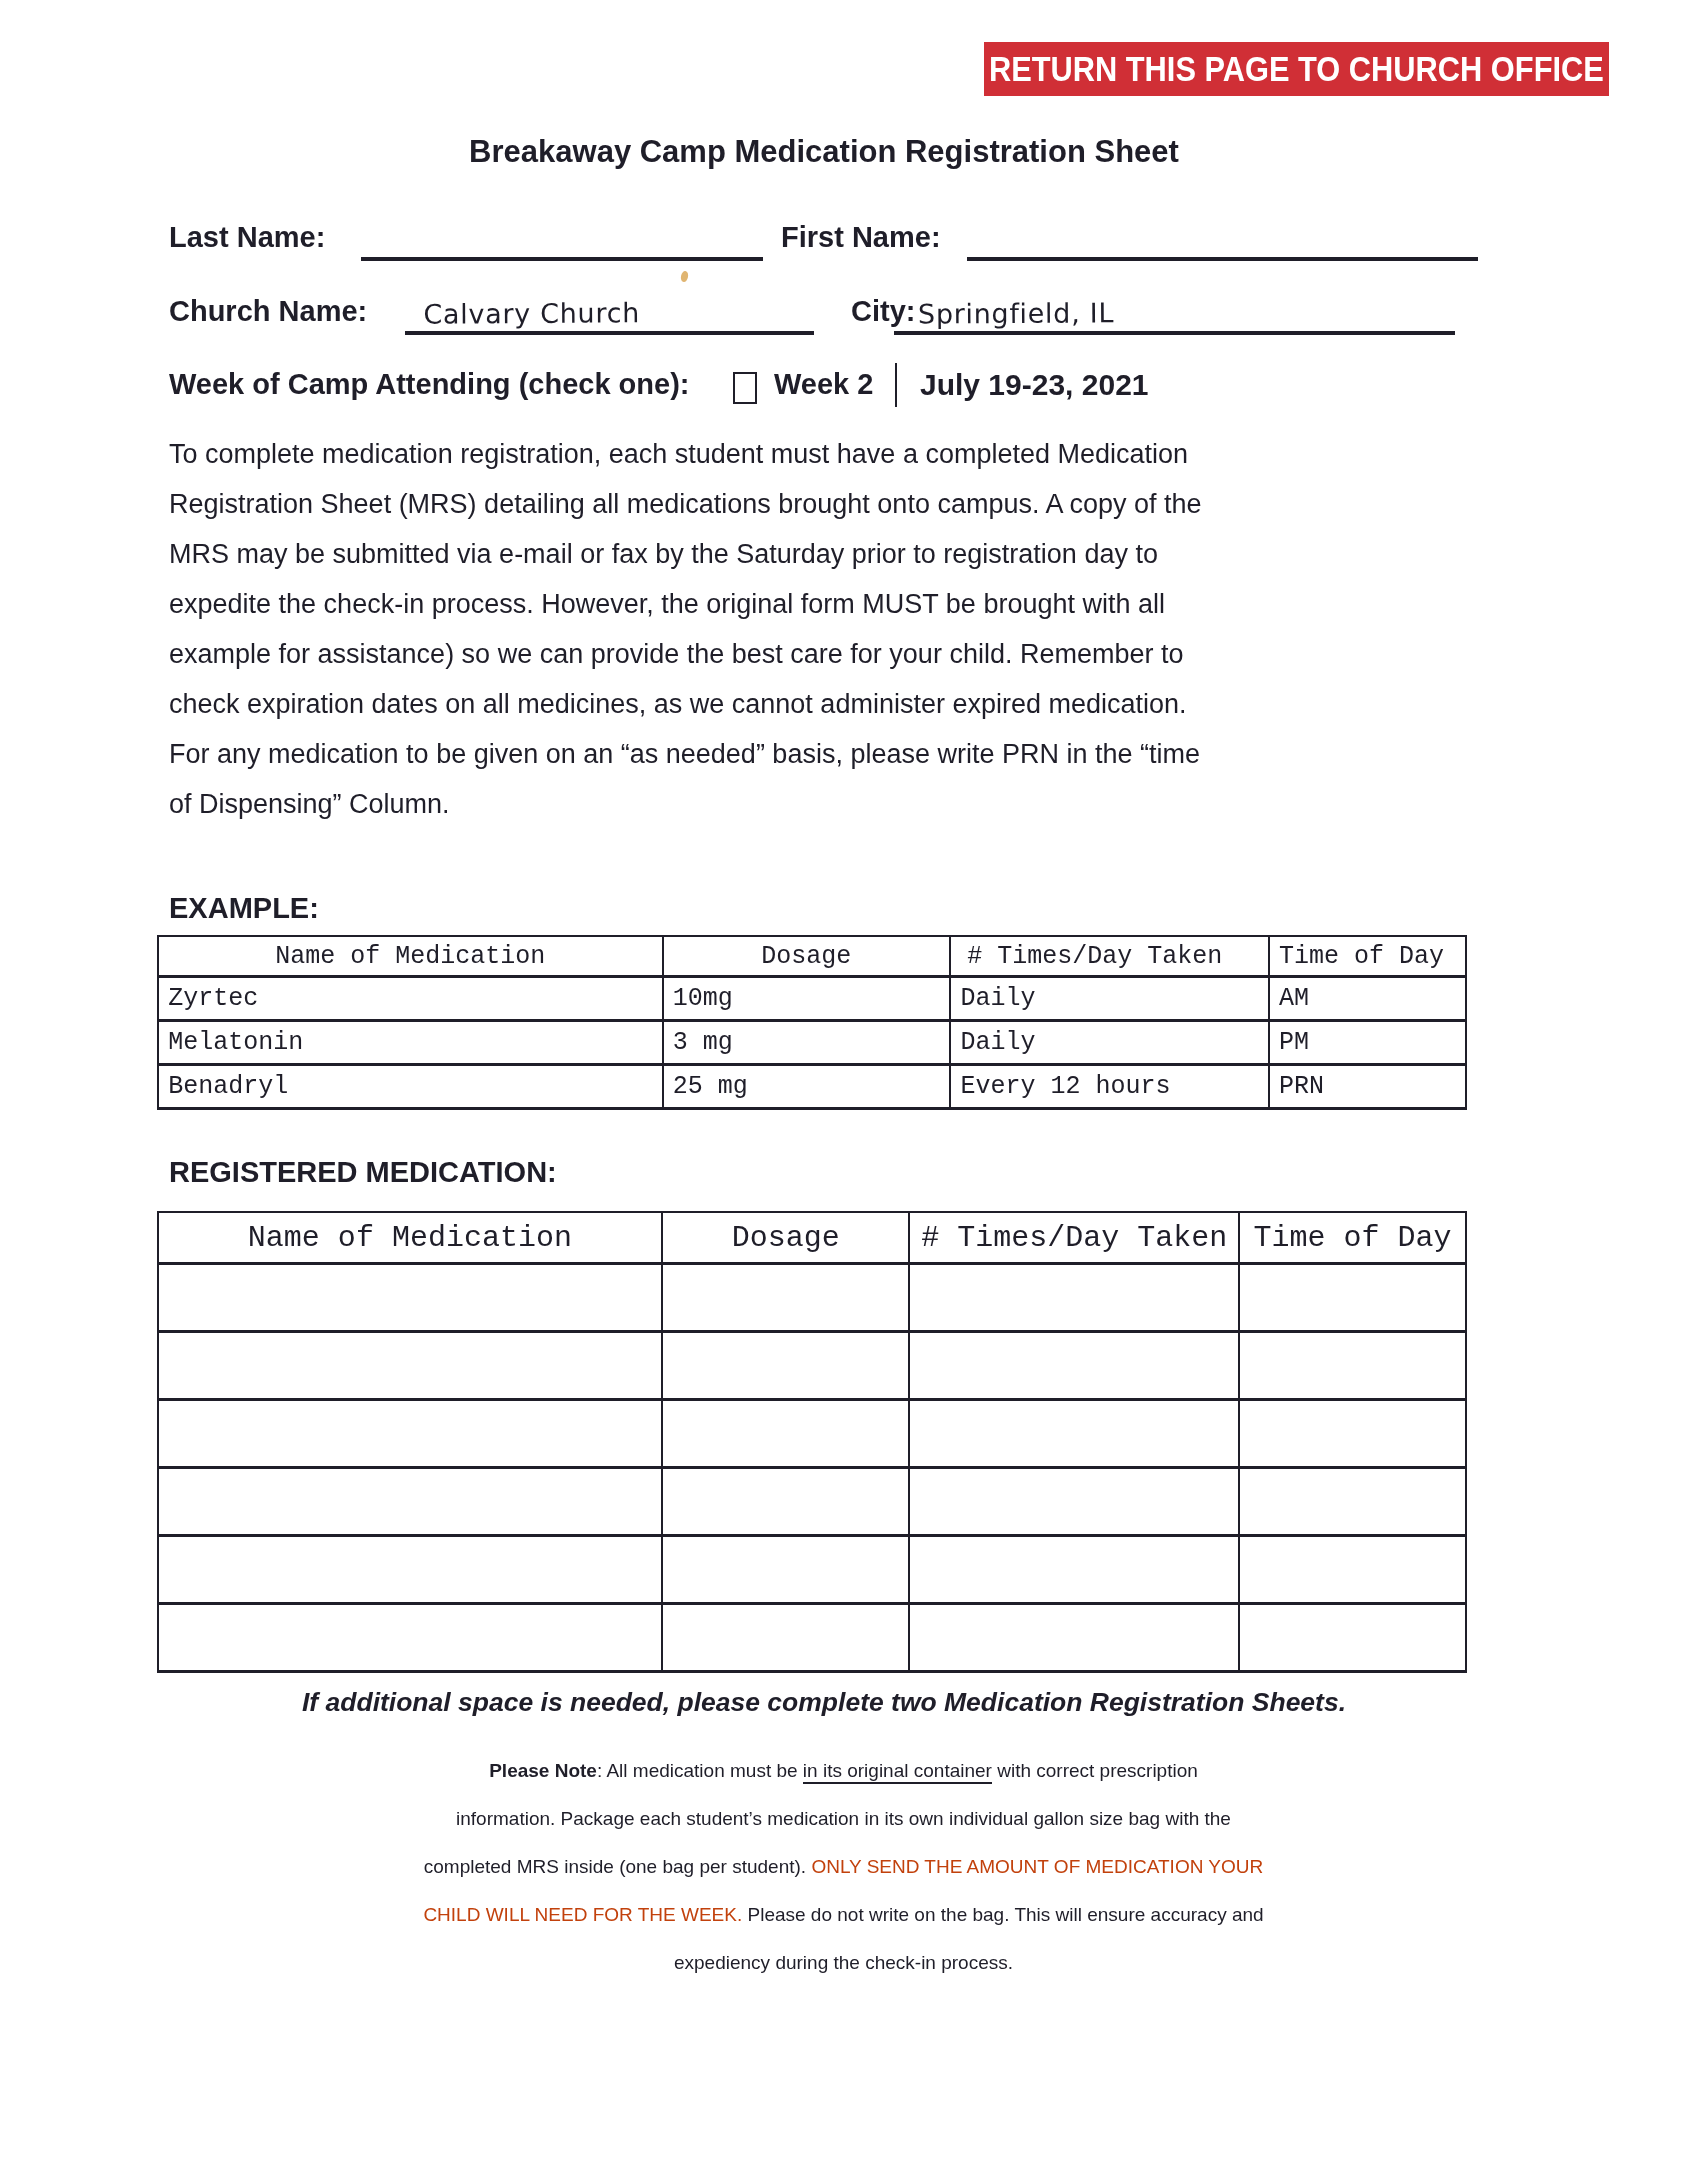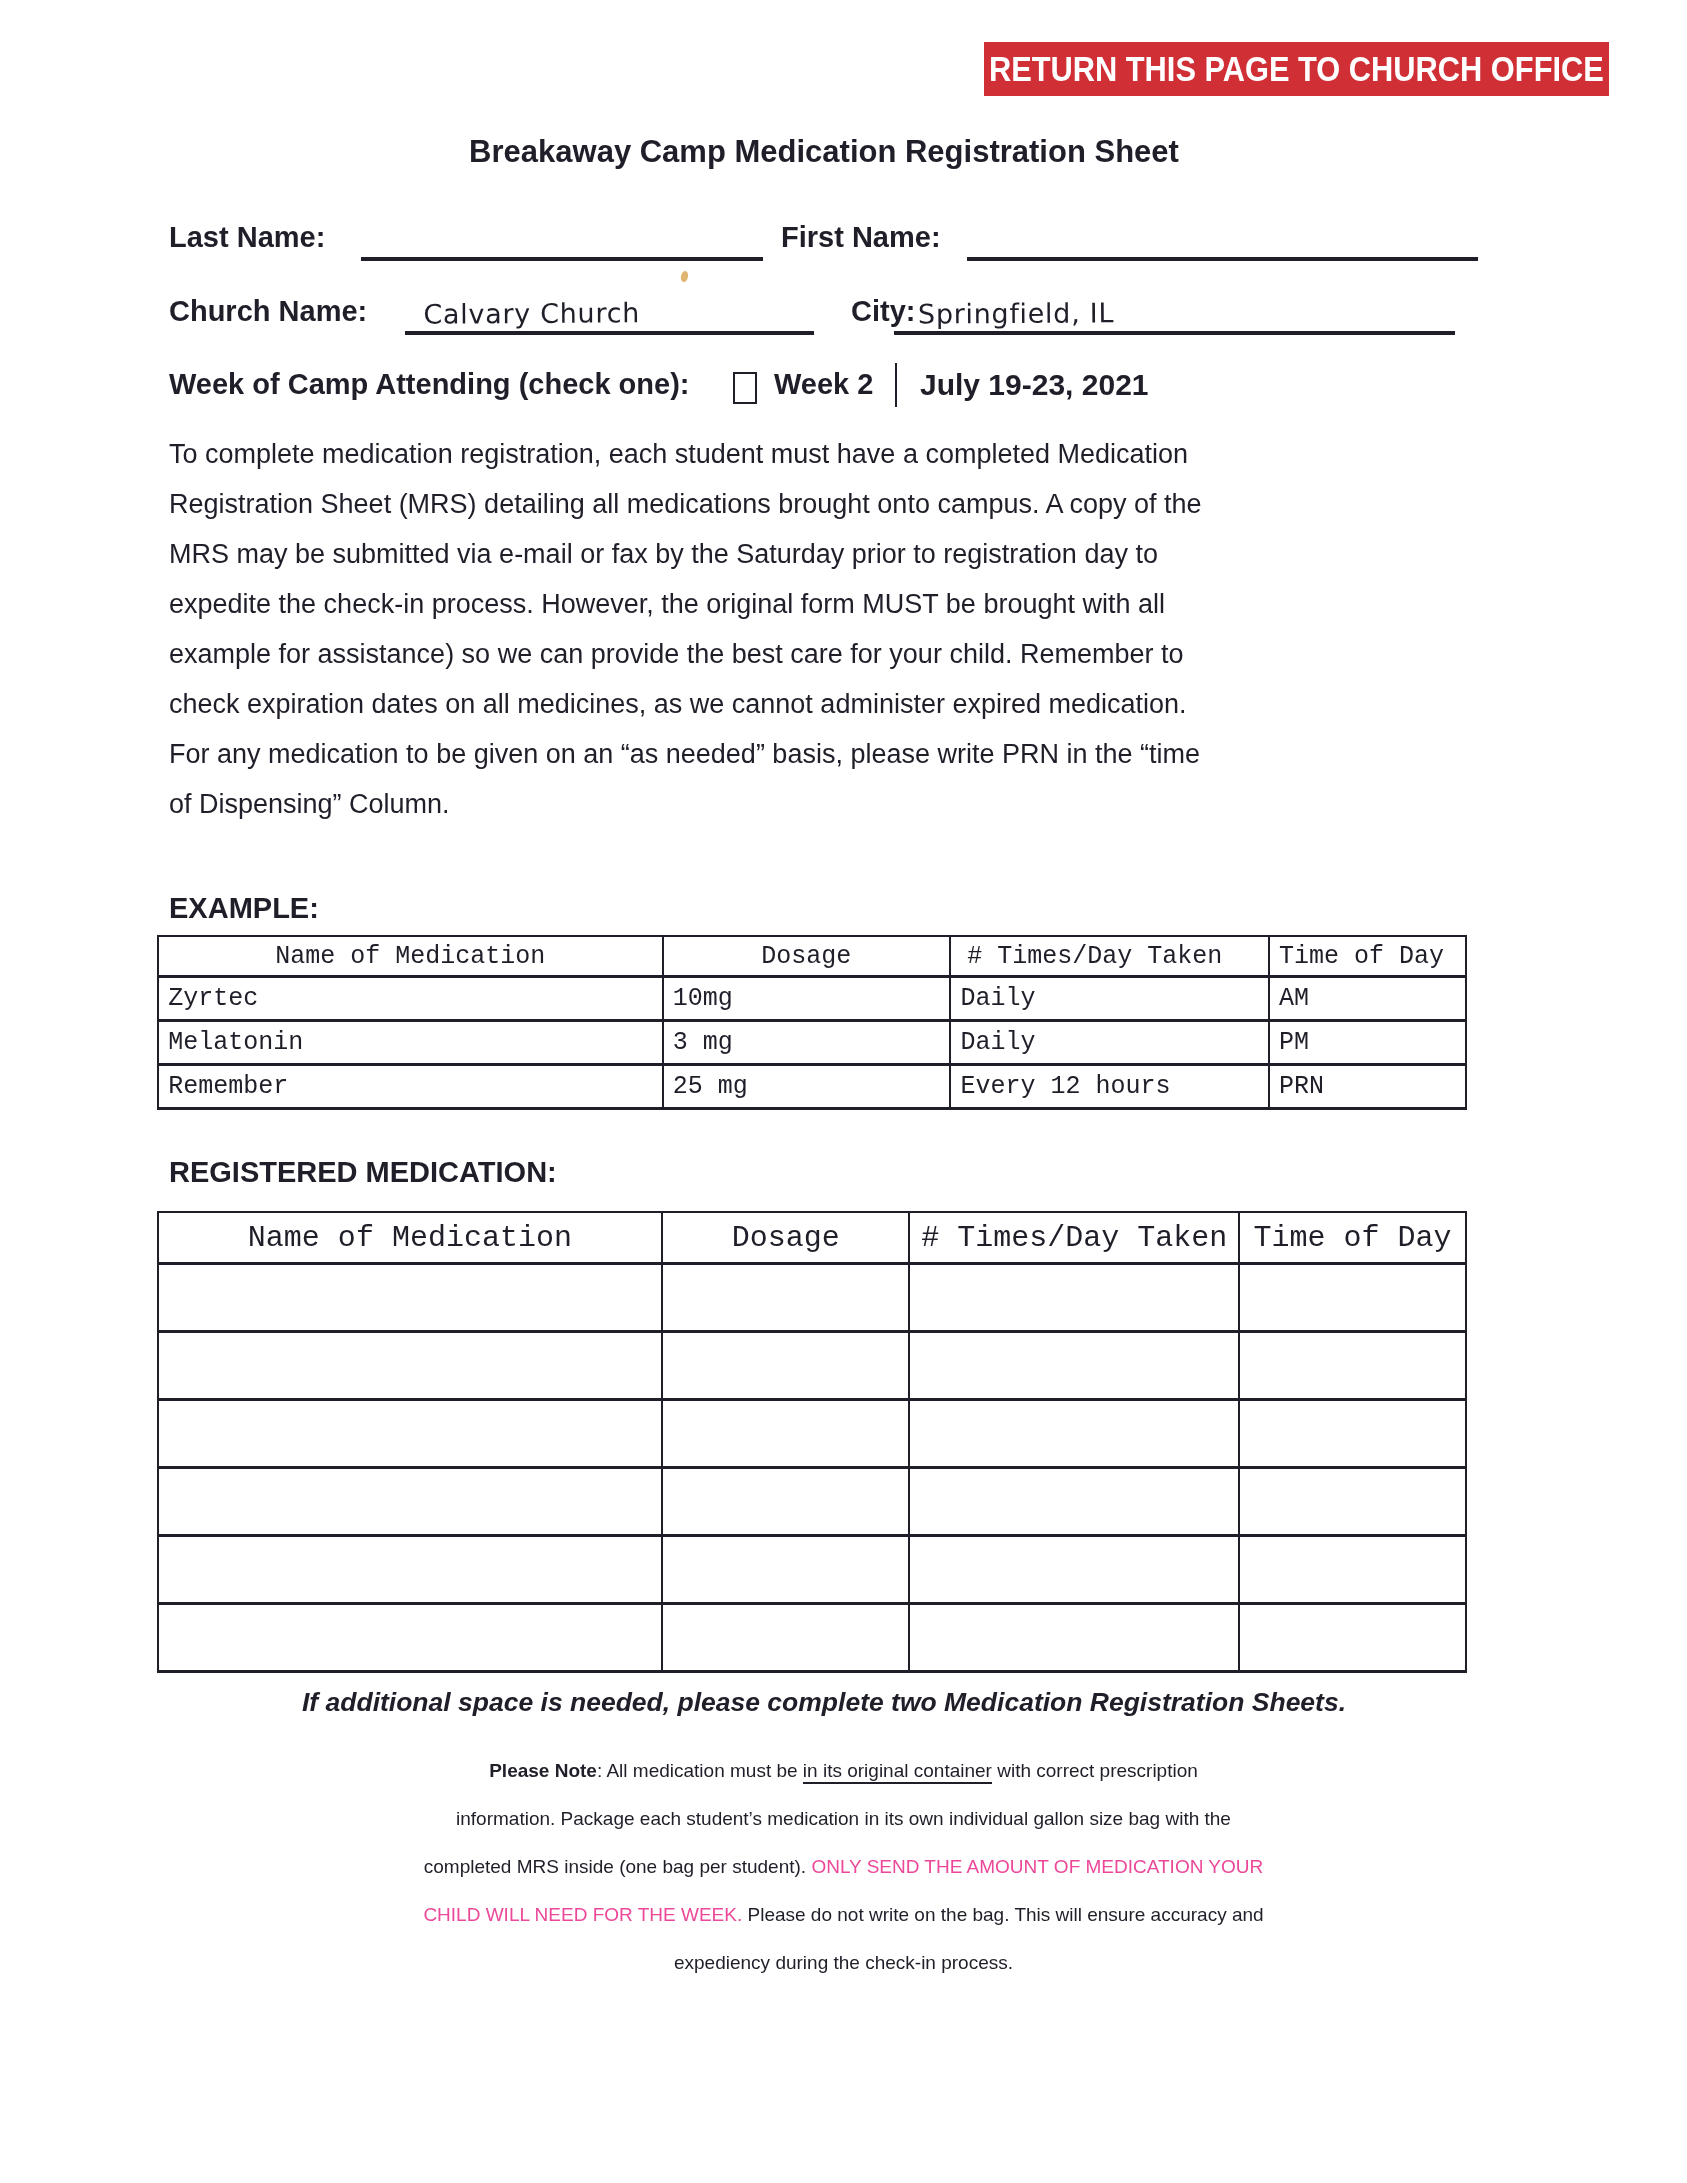--- a/index.html
+++ b/index.html
@@ -72,21 +72,21 @@
   .reg .c0{width:38.6%;} .reg .c1{width:18.9%;} .reg .c2{width:25.2%;} .reg .c3{width:17.3%;}
   
   .addspace{
     position:absolute;left:169px;width:1310px;top:1687px;text-align:center;
     font-size:26.5px;font-style:italic;font-weight:600;white-space:nowrap;
   }
   .note{position:absolute;left:86px;width:1515px;top:1747px;text-align:center;}
   .note .nline{font-size:19px;line-height:48px;white-space:nowrap;}
   .note .b{font-weight:700;}
   .note .u{border-bottom:2.6px solid #1f1e29;padding-bottom:1.3px;}
-  .note .r{color:#ec4899;}
+  .note .r{color:#c2410c;}
   
   .speck{
     position:absolute;left:681px;top:271px;width:6.6px;height:11.2px;
     background:#ddad62;border-radius:50%;transform:rotate(12deg);opacity:.9;
   }
 </style>
 </head>
 <body>
 
 <div class="page">
@@ -143,21 +143,21 @@
           <td class="c2">Daily</td>
           <td class="c3">AM</td>
         </tr>
         <tr>
           <td class="c0">Melatonin</td>
           <td class="c1">3 mg</td>
           <td class="c2">Daily</td>
           <td class="c3">PM</td>
         </tr>
         <tr>
-          <td class="c0">Remember</td>
+          <td class="c0">Benadryl</td>
           <td class="c1">25 mg</td>
           <td class="c2">Every 12 hours</td>
           <td class="c3">PRN</td>
         </tr>
       </tbody>
   </table>
 
   <div class="sechead" style="top:1156px;">REGISTERED MEDICATION:</div>
   <table class="med reg">
     <thead>

